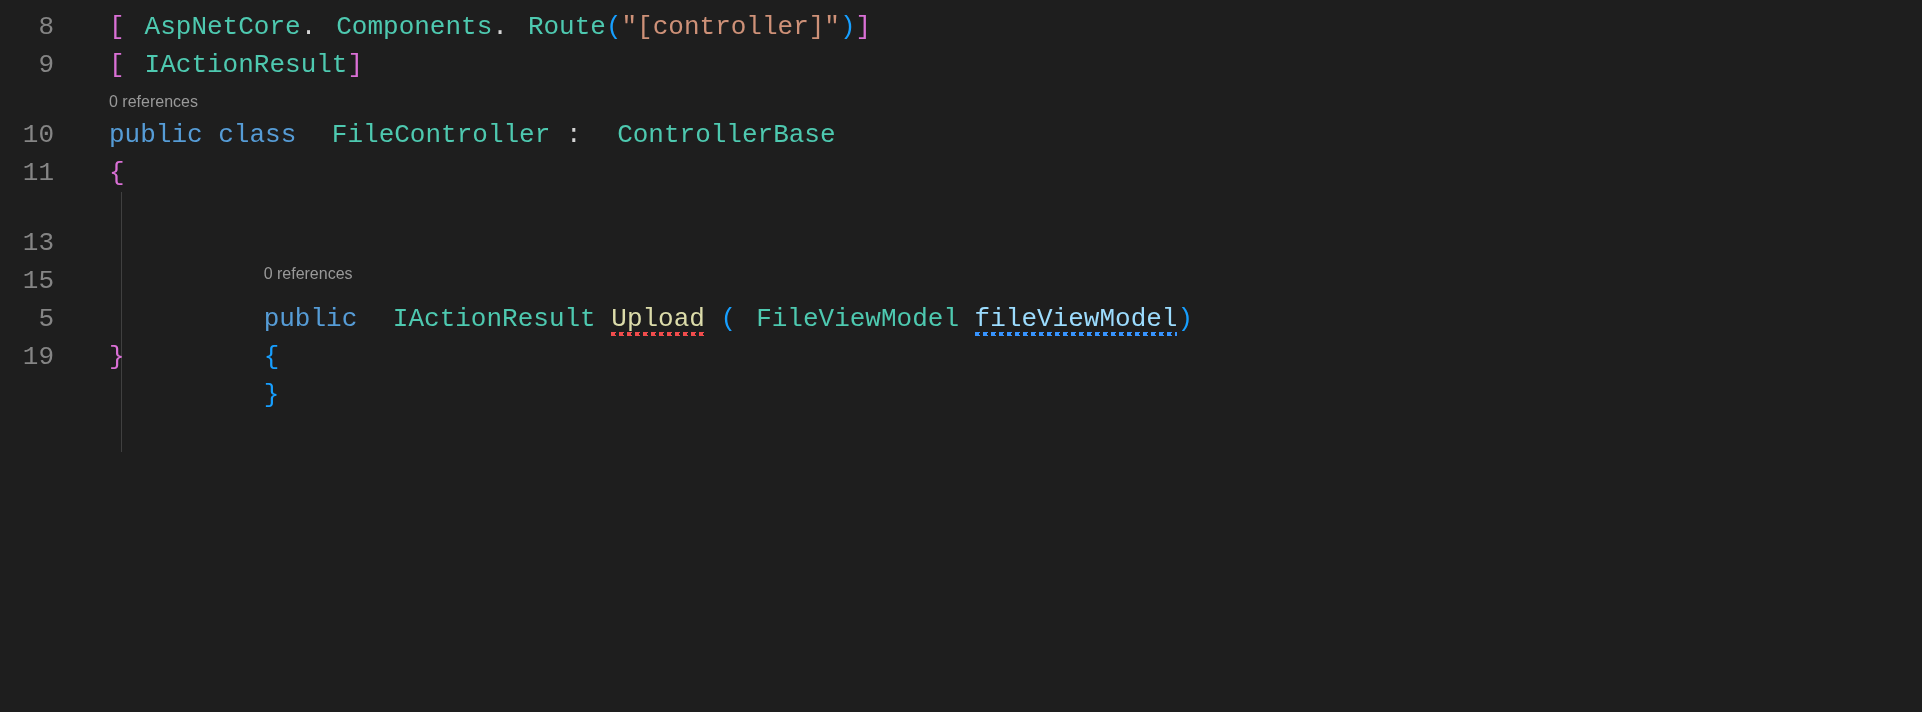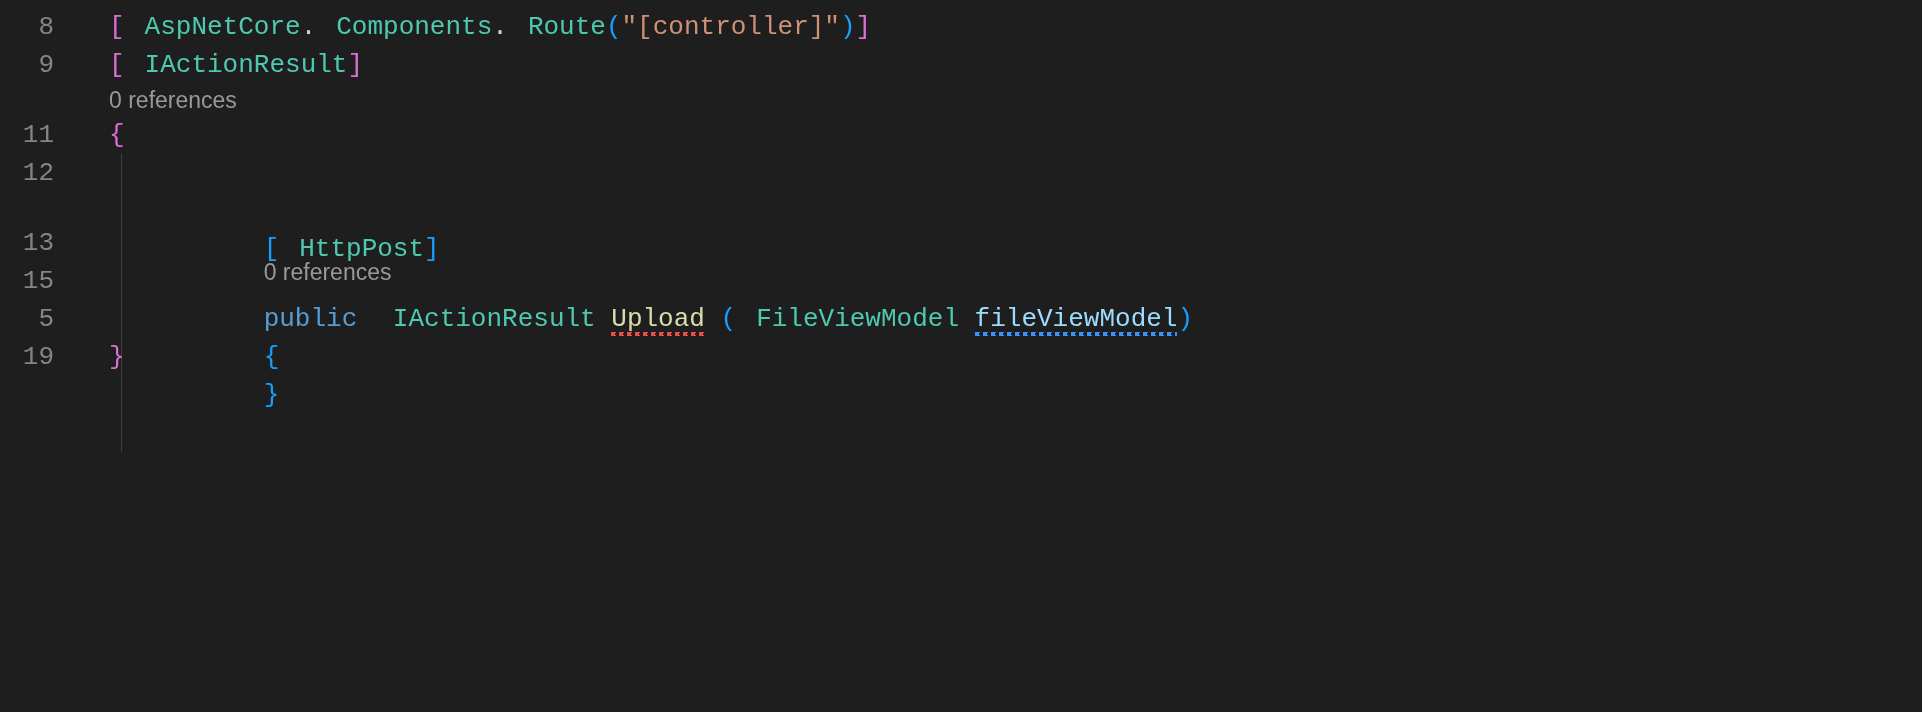--- a/index.html
+++ b/index.html
@@ -47,21 +47,21 @@
   .c-br      { color: #da70d6; } 
   .c-br2     { color: #179fff; } 
   .c-type    { color: #4ec9b0; margin-left: 20px; } 
   .c-text    { color: #d4d4d4; } 
   .c-str     { color: #ce9178; } 
   .c-kw      { color: #569cd6; } 
   .c-method  { color: #dcdcaa; } 
   .c-var     { color: #9cdcfe; }
   .codelens {
     color: #999999;
-    font-size: 23px;
+    font-size: 16px;
     font-family: "Segoe UI", Arial, sans-serif;
   }
   .indent-guide {
     position: absolute;
     top: 0;
     bottom: 0;
     width: 1px;
     background: #404040;
   }
   .squiggle-red, .squiggle-blue {
@@ -99,33 +99,30 @@
   <div class="row code-row">
     <div class="gutter">9</div>
     <div class="code"><span style="display:inline-block;width:37px"></span><span class="c-br">[</span><span class="c-type">IActionResult</span><span class="c-br">]</span></div>
   </div>
 
   <div class="row lens-row">
     <div class="gutter"></div>
     <div class="code"><span style="display:inline-block;width:37px"></span><span class="codelens">0 references</span></div>
   </div>
 
+  <div class="row code-row">
+    <div class="gutter">10</div>
+    <div class="code"><span style="display:inline-block;width:37px"></span><span class="c-kw">public</span><span> </span><span class="c-kw">class</span><span> </span><span class="c-type">FileController</span><span> </span><span class="c-text">:</span><span> </span><span class="c-type">ControllerBase</span></div>
+  </div>
 
   <div class="row code-row">
     <div class="gutter">11</div>
     <div class="code"><span style="display:inline-block;width:37px"></span><span class="c-br">{</span></div>
   </div>
 
-  <div class="row code-row">
-    <div class="gutter">12</div>
-    <div class="code">
-      <span class="indent-guide" style="left:49px"></span>
-      <span style="display:inline-block;width:98px"></span><span class="c-br2">[</span><span class="c-type">HttpPost</span><span class="c-br2">]</span>
-    </div>
-  </div>
 
 
   <div class="row lens-row">
     <div class="gutter"></div>
     <div class="code">
       <span class="indent-guide" style="left:49px"></span>
       <span style="display:inline-block;width:98px"></span><span class="codelens">0 references</span>
     </div>
   </div>
 

